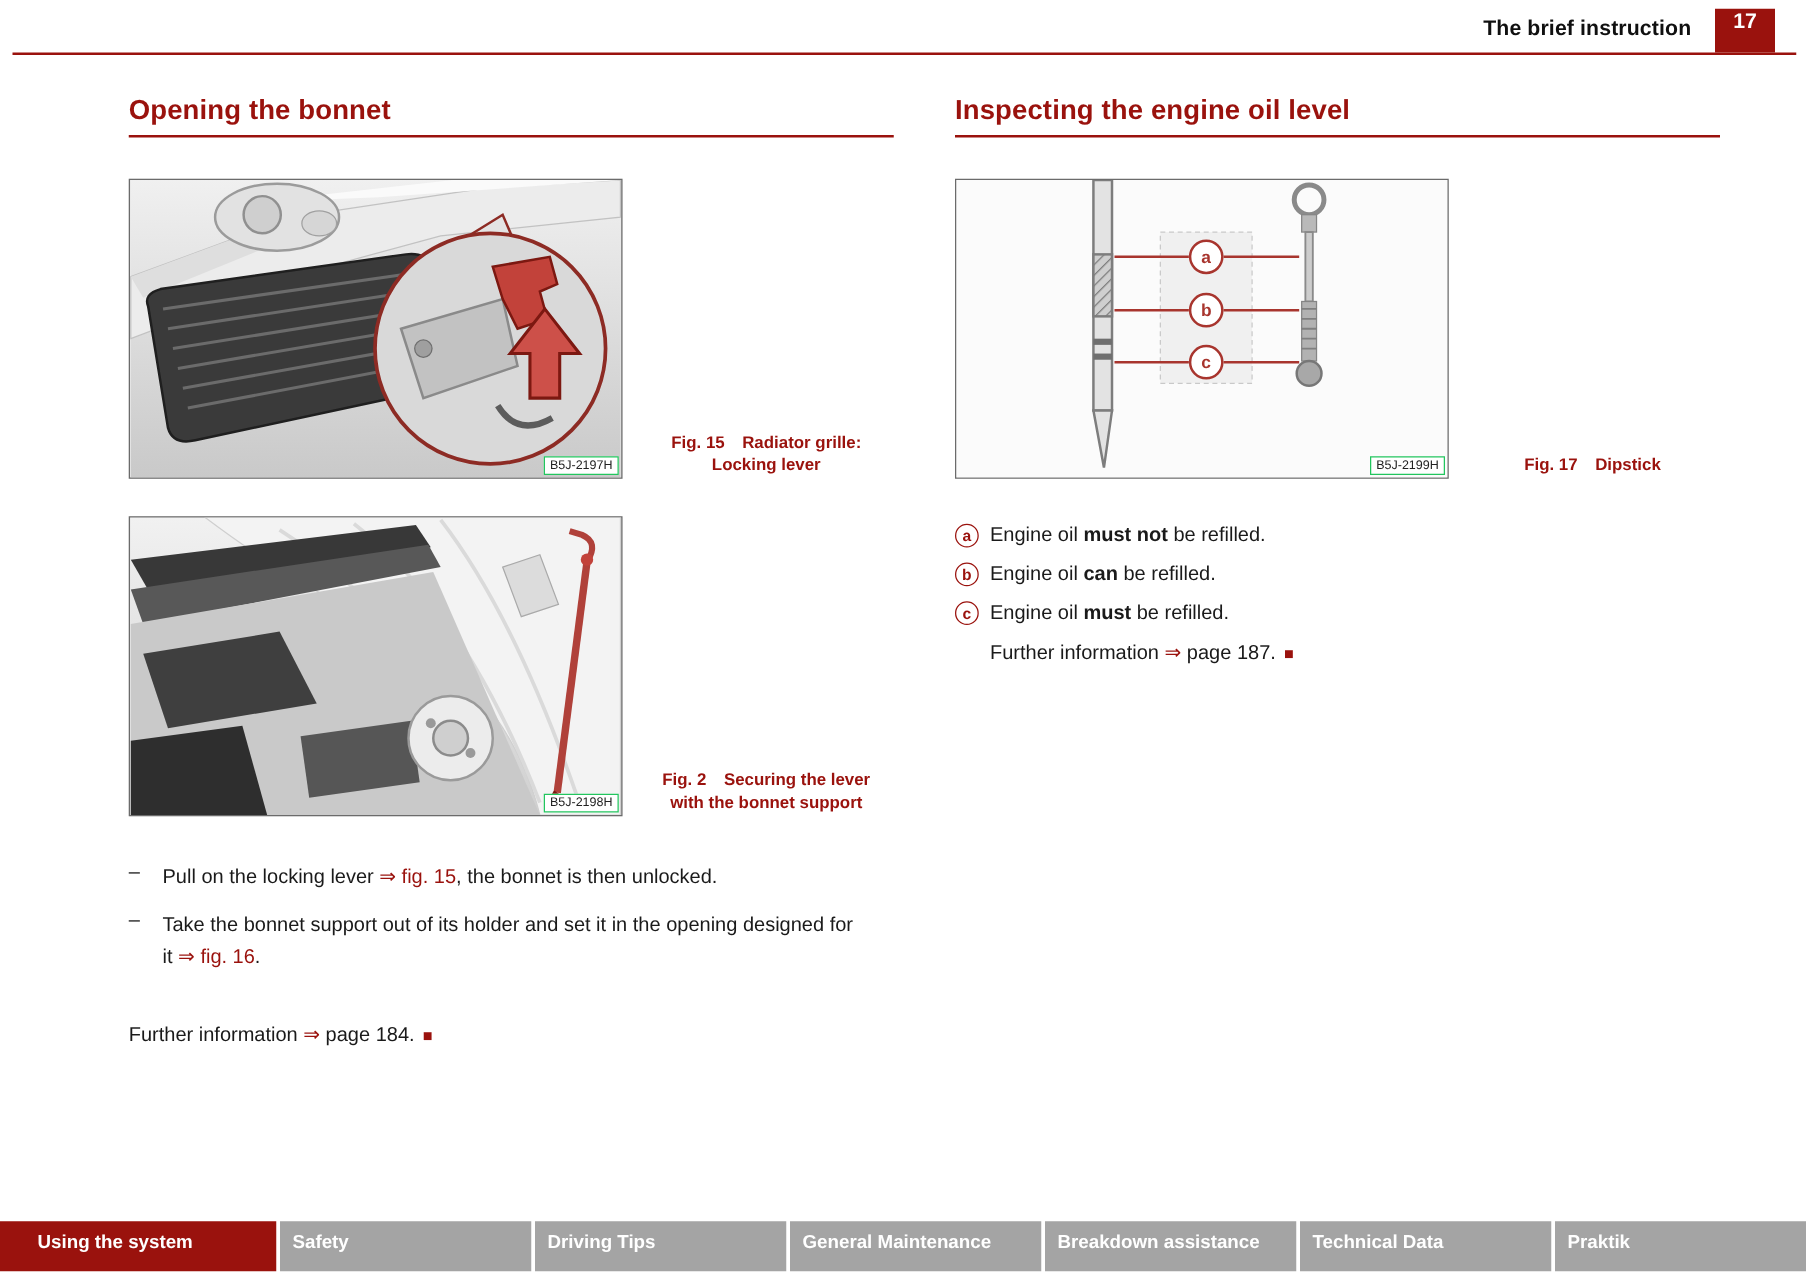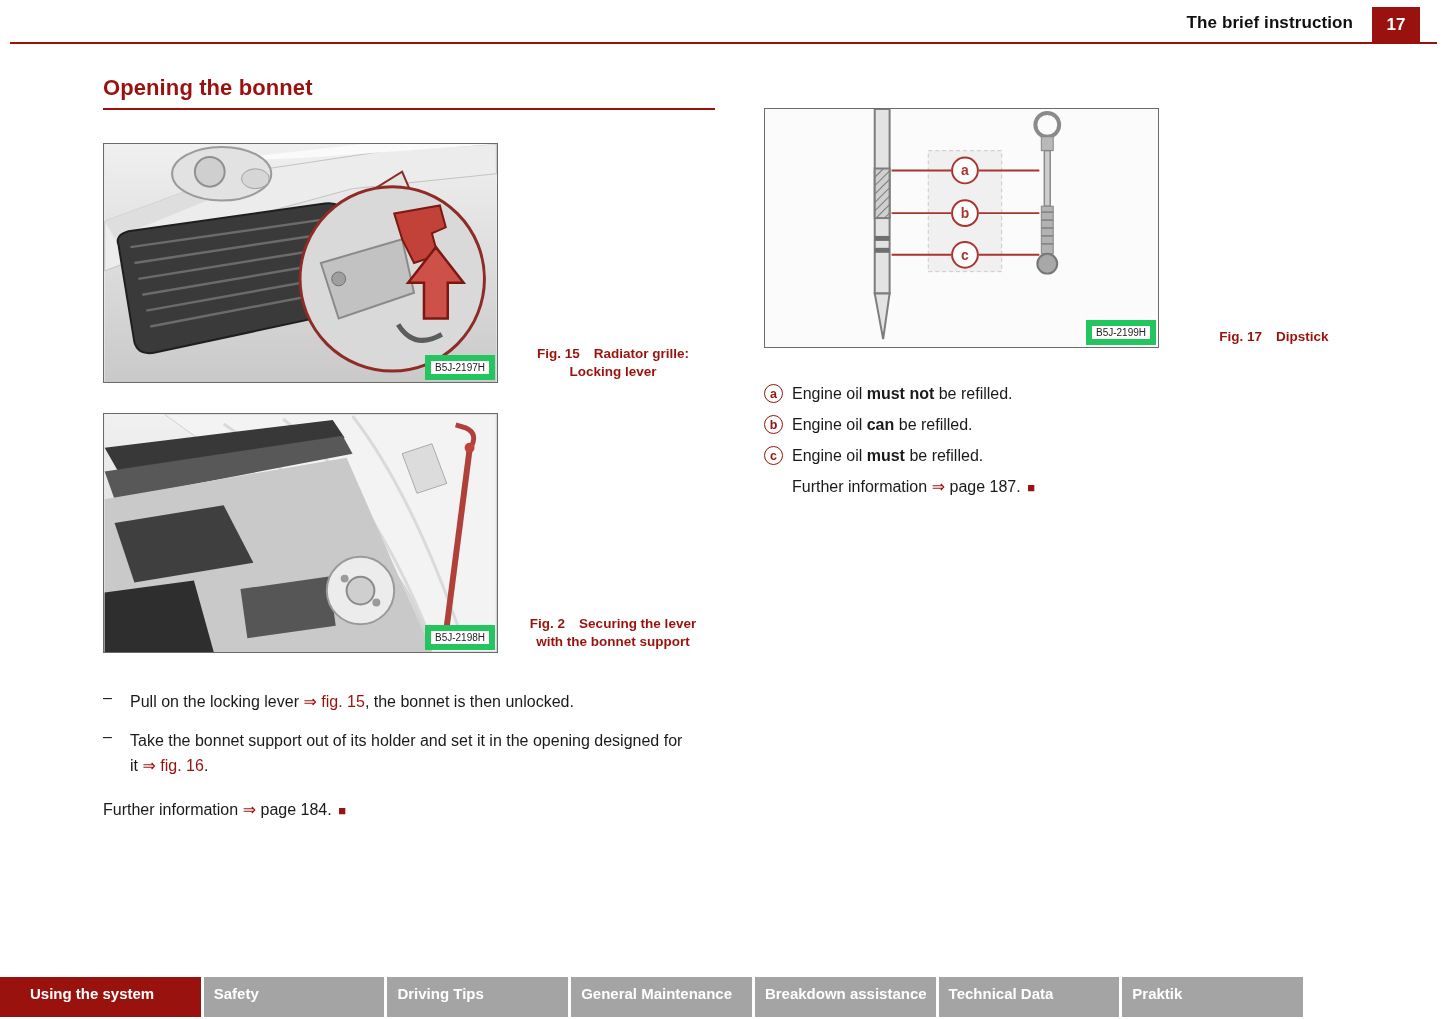--- a/index.html
+++ b/index.html
@@ -22,21 +22,21 @@
   .header-title {
     position:absolute; top:13px; right:92px;
     font-size:17px; font-weight:bold; color:#101010;
     letter-spacing:0.1px;
   }
   .page-number-box {
     position:absolute; top:7px; right:25px;
     width:48px; height:35px;
     background:var(--red); color:#fff;
     font-size:17px; font-weight:bold;
-    display:flex; align-items:center; justify-content:center;
+    display:flex; align-items:flex-start; justify-content:center;
   }
   .header-rule {
     position:absolute; top:42px; left:10px; width:1427px; height:2px;
     background:var(--red);
   }
 
   
   .col { position:absolute; top:75px; width:612px; }
   .col-left  { left:103px; }
   .col-right { left:764px; }
@@ -49,56 +49,56 @@
   
   .fig-row { display:flex; align-items:flex-end; margin-top:33px; }
   .fig-image {
     position:relative; width:395px; height:240px;
     border:1px solid #6b6b6b; flex:0 0 auto; overflow:hidden;
     background:#e8e8e8;
   }
   .fig-image svg { display:block; width:100%; height:100%; }
   .img-code {
     position:absolute; right:2px; bottom:2px;
-    background:#fff; border:6px solid #22c55e;
+    background:#fff; border:1px solid #22c55e;
     font-size:10px; line-height:13px; padding:0 4px; color:#222;
   }
   .fig-caption {
     margin-left:15px; padding-bottom:2px;
     font-size:13.5px; font-weight:bold; color:var(--red);
     line-height:18px; width:200px;text-align:center;
   }
   .fig-label { margin-right:14px; }
 
   
   .steps { margin-top:36px; }
   .step { display:flex; margin-bottom:14px; font-size:16px; }
   .bullet { width:27px; flex:0 0 auto; }
   .step-text { max-width:560px; line-height:25px; }
   .xref { color:var(--red); text-decoration:none; cursor:pointer; }
-  .further { margin-top:22px; font-size:16px; }
+  .further { margin-top:40px; font-size:16px; }
   .xref-arrow { color:var(--red); }
   .page-ref { color:var(--ink); text-decoration:none; cursor:pointer; }
   .end-marker { color:var(--red); font-size:13px; margin-left:2px; }
 
   
   .oil-list { margin-top:36px; }
   .oil-row { display:flex; align-items:center; margin-bottom:12px; font-size:16px; }
   .circle-letter {
     width:19px; height:19px; border-radius:50%;
     border:1.6px solid var(--red); color:var(--red);
     font-weight:bold; font-size:12.5px;
     display:inline-flex; align-items:center; justify-content:center;
     margin-right:9px; flex:0 0 auto;
   }
   .col-right .further { margin-top:8px;margin-left:28px; }
 
   
   .footer {
-    position:absolute; left:0; bottom:2px; width:1303px; height:40px;
+    position:absolute; left:0; bottom:2px; width:1445px; height:40px;
     display:flex; gap:3px;
   }
   .tab {
     flex:1 1 0; background:var(--footer-gray);
     color:#fff; font-weight:bold; font-size:15px;
     padding:8px 0 0 10px; cursor:pointer; white-space:nowrap; overflow:hidden;
   }
   .tab.active { background:var(--red); }
   .tab:first-child { padding-left:30px; }
 </style>
@@ -210,20 +210,21 @@
 
     <p class="further">
       <span>Further information</span>
       <span class="xref-arrow">⇒</span>
       <a class="page-ref">page 184.</a>
       <span class="end-marker">■</span>
     </p>
   </section>
 
   <section class="col col-right">
+    <h2 class="section-heading">Inspecting the engine oil level</h2>
 
     <div class="fig-row">
       <div class="fig-image" style="background:#fbfbfb;">
         <svg viewBox="0 0 395 240" xmlns="http://www.w3.org/2000/svg">
           <defs>
             <pattern id="hatch17" width="6" height="6" patternUnits="userSpaceOnUse" patternTransform="rotate(45)">
               <rect width="6" height="6" fill="#cfcfcf"></rect>
               <line x1="0" y1="0" x2="0" y2="6" stroke="#7a7a7a" stroke-width="2"></line>
             </pattern>
           </defs>

